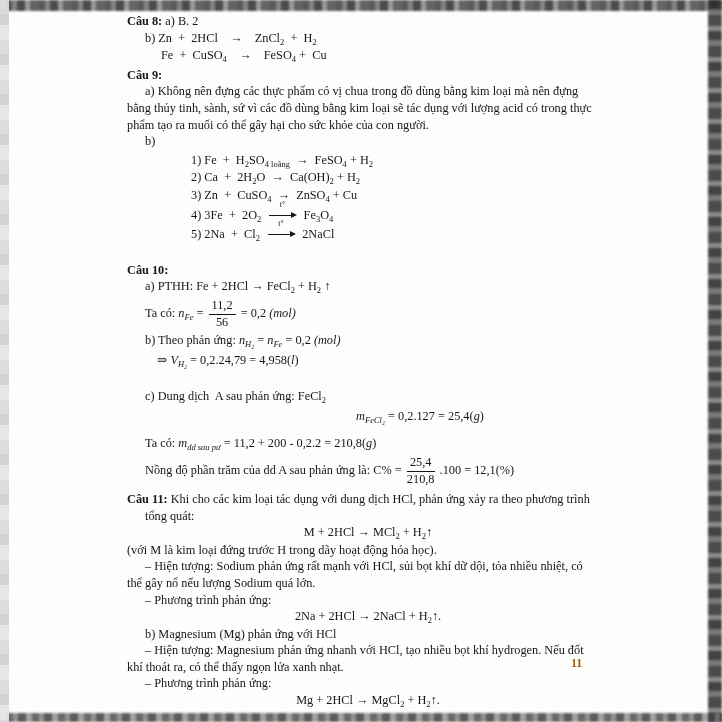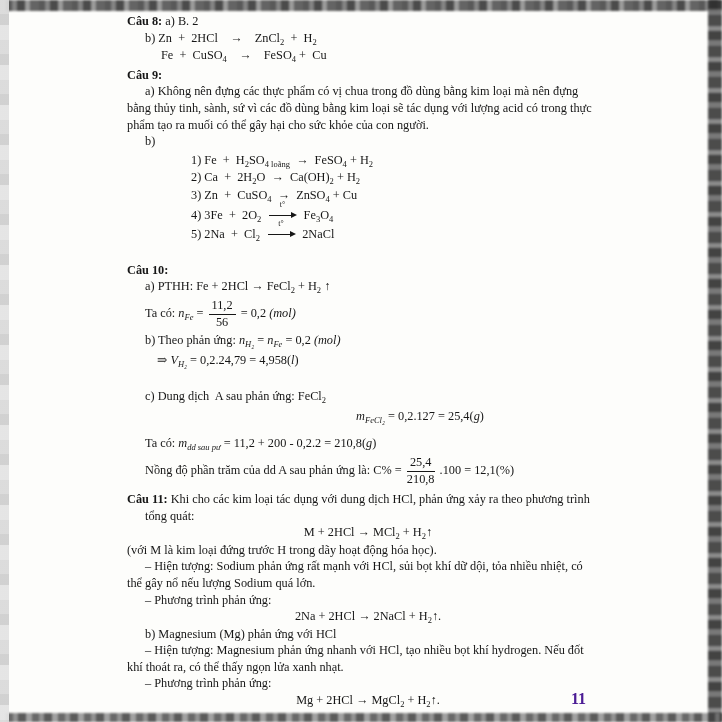--- a/index.html
+++ b/index.html
@@ -38,21 +38,21 @@
   .frac{display:inline-block;text-align:center;vertical-align:middle;line-height:1.12;margin:0 2px;}
   .frac .num{display:block;border-bottom:1px solid #161616;padding:0 3px 1px 3px;}
   .frac .den{display:block;padding-top:1px;}
 
   .arr{display:inline-block;position:relative;padding:0 2px;}
   .arr .lbl{position:absolute;top:-10px;left:50%;transform:translateX(-50%);font-size:8px;}
   .arr .shaft{display:inline-block;width:26px;height:1px;background:#161616;vertical-align:3px;position:relative;}
   .arr .shaft::after{content:"";position:absolute;right:-2px;top:-3px;width:0;height:0;
     border-top:3.5px solid transparent;border-bottom:3.5px solid transparent;border-left:6px solid #161616;}
 
-  .pagenum{position:absolute;left:571px;top:690px;font-size:16px;font-weight:bold;color:#4c1d95;}
+  .pagenum{position:absolute;left:571px;top:656px;font-size:12px;font-weight:bold;color:#a16207;}
 </style>
 </head>
 <body>
 
 <div class="page">
   <div class="content">
       <div class="line"><span class="b">Câu 8: </span><span class="t">a) B. 2</span></div>
       <div class="line" style="padding-left: 18px;"><span class="t">b) Zn  +  2HCl    →    ZnCl</span><span class="sub">2</span><span class="t">  +  H</span><span class="sub">2</span></div>
       <div class="line" style="padding-left: 34px;"><span class="t">Fe  +  CuSO</span><span class="sub">4</span><span class="t">    →    FeSO</span><span class="sub">4</span><span class="t"> +  Cu</span></div>
       <div class="line" style="margin-top: 2px;"><span class="b">Câu 9:</span></div>

